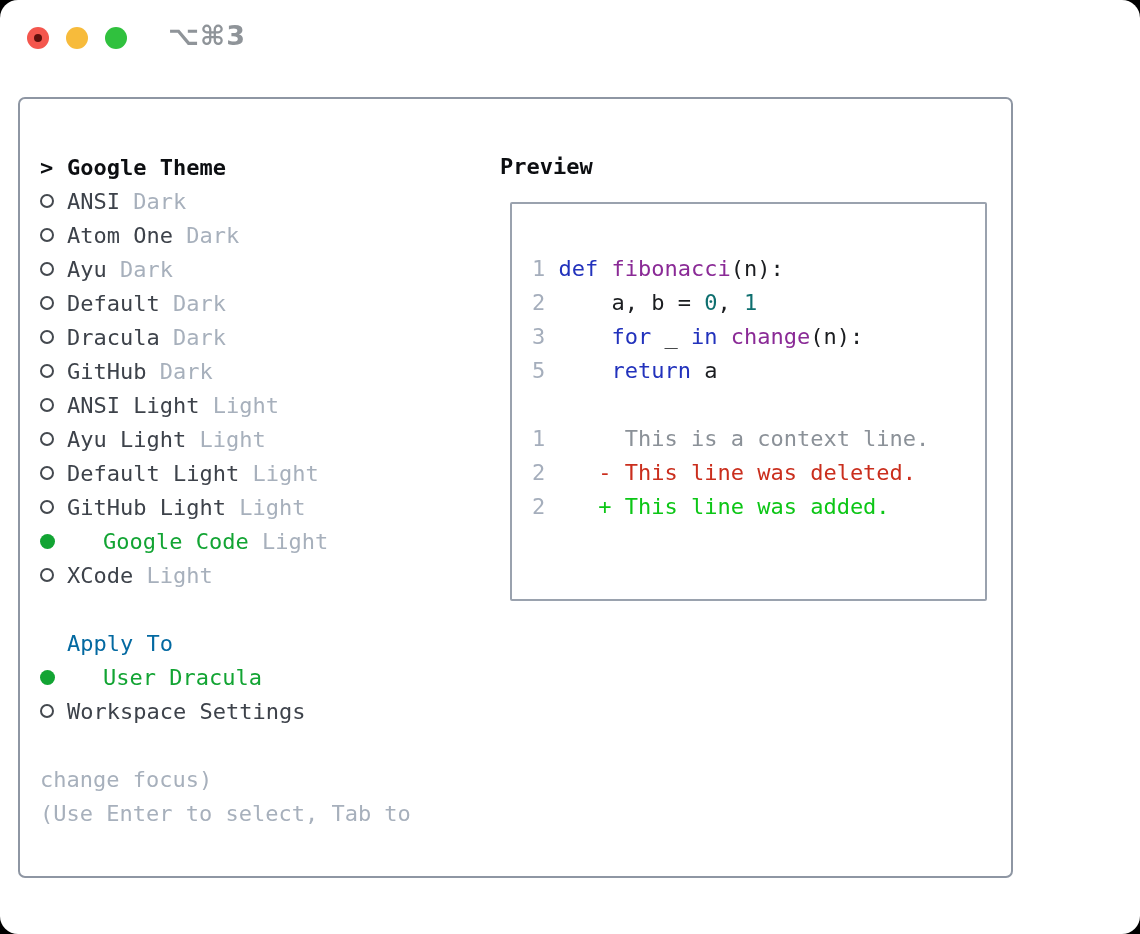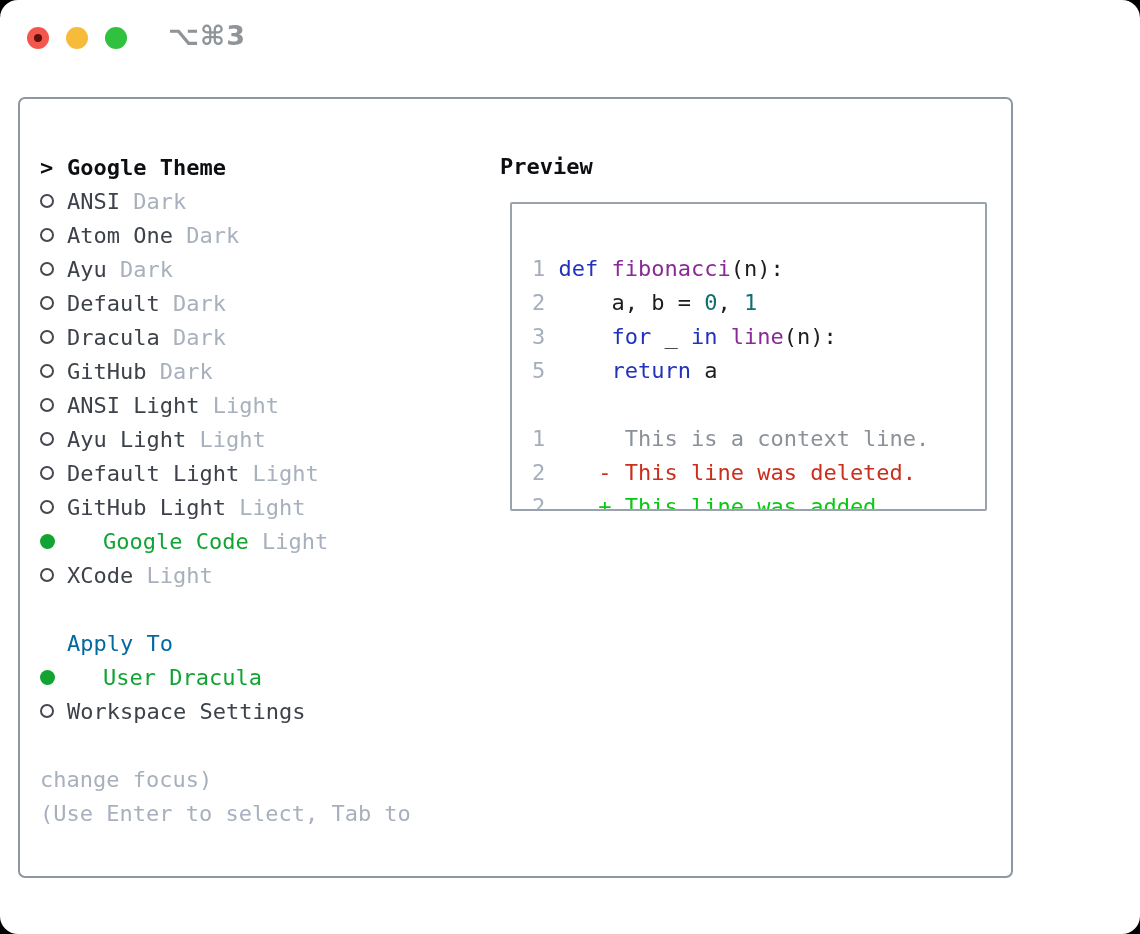--- a/index.html
+++ b/index.html
@@ -42,21 +42,21 @@
   .selected .label{color:var(--accent-green);margin-left:36px;}
   .apply-title .label{color:#0369a1;}
   .spacer{height:34px;}
   .help-line{height:34px;display:flex;align-items:center;font-size:22px;
              color:var(--muted-gray);white-space:pre;}
 
   
   .right-col{flex:1;}
   .preview-title{height:34px;line-height:34px;font-size:22px;font-weight:bold;
                  color:var(--heading-black);}
-  .preview-box{margin:18px 0 0 10px;width:477px;height:309px;box-sizing:border-box;
+  .preview-box{margin:18px 0 0 10px;width:477px;height:399px;box-sizing:border-box;
                border:2px solid var(--preview-border);border-radius:2px;
                padding:48px 0 0 20px;overflow:hidden;}
   .pline{height:34px;line-height:34px;font-size:22px;white-space:pre;}
   .lnum{display:inline-block;width:2ch;color:var(--line-number);white-space:pre;}
   .tok-plain{color:#1b1d20;}
   .tok-kw{color:var(--kw-blue);}
   .tok-fn{color:var(--fn-purple);}
   .tok-lit{color:var(--lit-teal);}
   .tok-context{color:var(--context-gray);}
   .tok-deleted{color:var(--deleted-red);}
@@ -201,21 +201,21 @@
           <div class="help-line">change focus)</div>
           <div class="help-line">(Use Enter to select, Tab to</div>
         </div>
     </div>
 
     <div class="right-col">
       <div class="preview-title">Preview</div>
       <div class="preview-box" id="preview-box">
           <div class="pline"><span class="lnum">1</span><span class="tok-kw">def</span><span class="tok-plain"> </span><span class="tok-fn">fibonacci</span><span class="tok-plain">(n):</span></div>
           <div class="pline"><span class="lnum">2</span><span class="tok-plain">    a, b = </span><span class="tok-lit">0</span><span class="tok-plain">, </span><span class="tok-lit">1</span></div>
-          <div class="pline"><span class="lnum">3</span><span class="tok-plain">    </span><span class="tok-kw">for</span><span class="tok-plain"> _ </span><span class="tok-kw">in</span><span class="tok-plain"> </span><span class="tok-fn">line</span><span class="tok-plain">(n):</span></div>
+          <div class="pline"><span class="lnum">3</span><span class="tok-plain">    </span><span class="tok-kw">for</span><span class="tok-plain"> _ </span><span class="tok-kw">in</span><span class="tok-plain"> </span><span class="tok-fn">change</span><span class="tok-plain">(n):</span></div>
           <div class="pline"><span class="lnum">5</span><span class="tok-plain">    </span><span class="tok-kw">return</span><span class="tok-plain"> a</span></div>
           <div class="pline"><span class="lnum"></span></div>
           <div class="pline"><span class="lnum">1</span><span class="tok-context">     This is a context line.</span></div>
           <div class="pline"><span class="lnum">2</span><span class="tok-deleted">   - This line was deleted.</span></div>
           <div class="pline"><span class="lnum">2</span><span class="tok-added">   + This line was added.</span></div>
         </div>
     </div>
 
   </div>
 </div>

